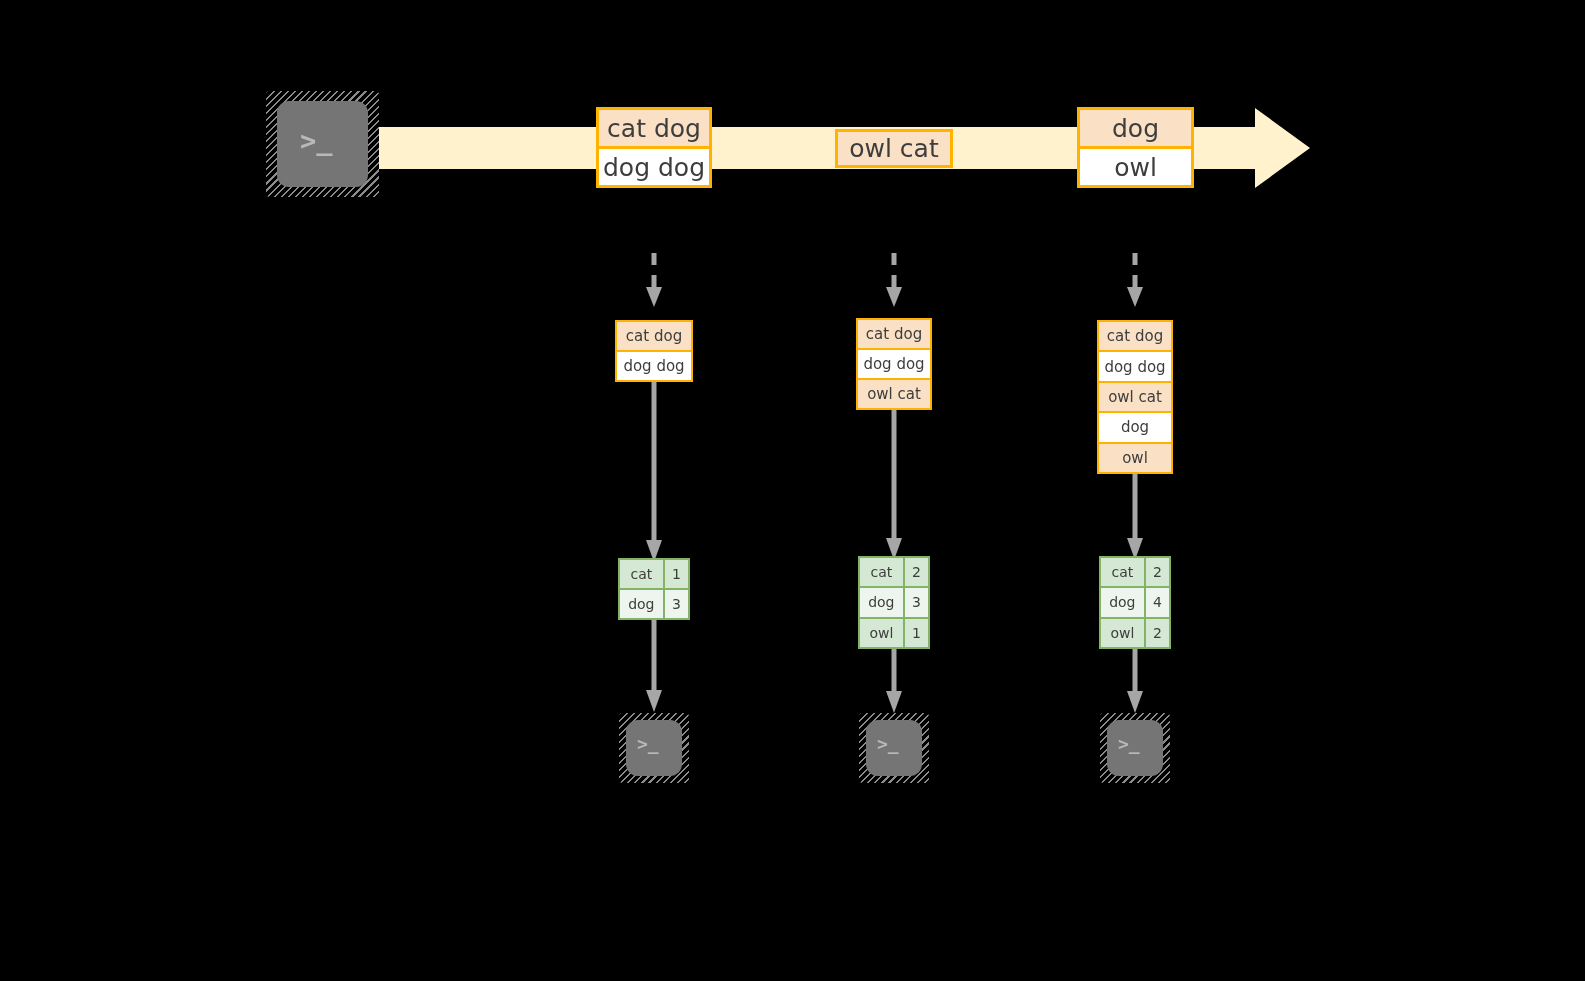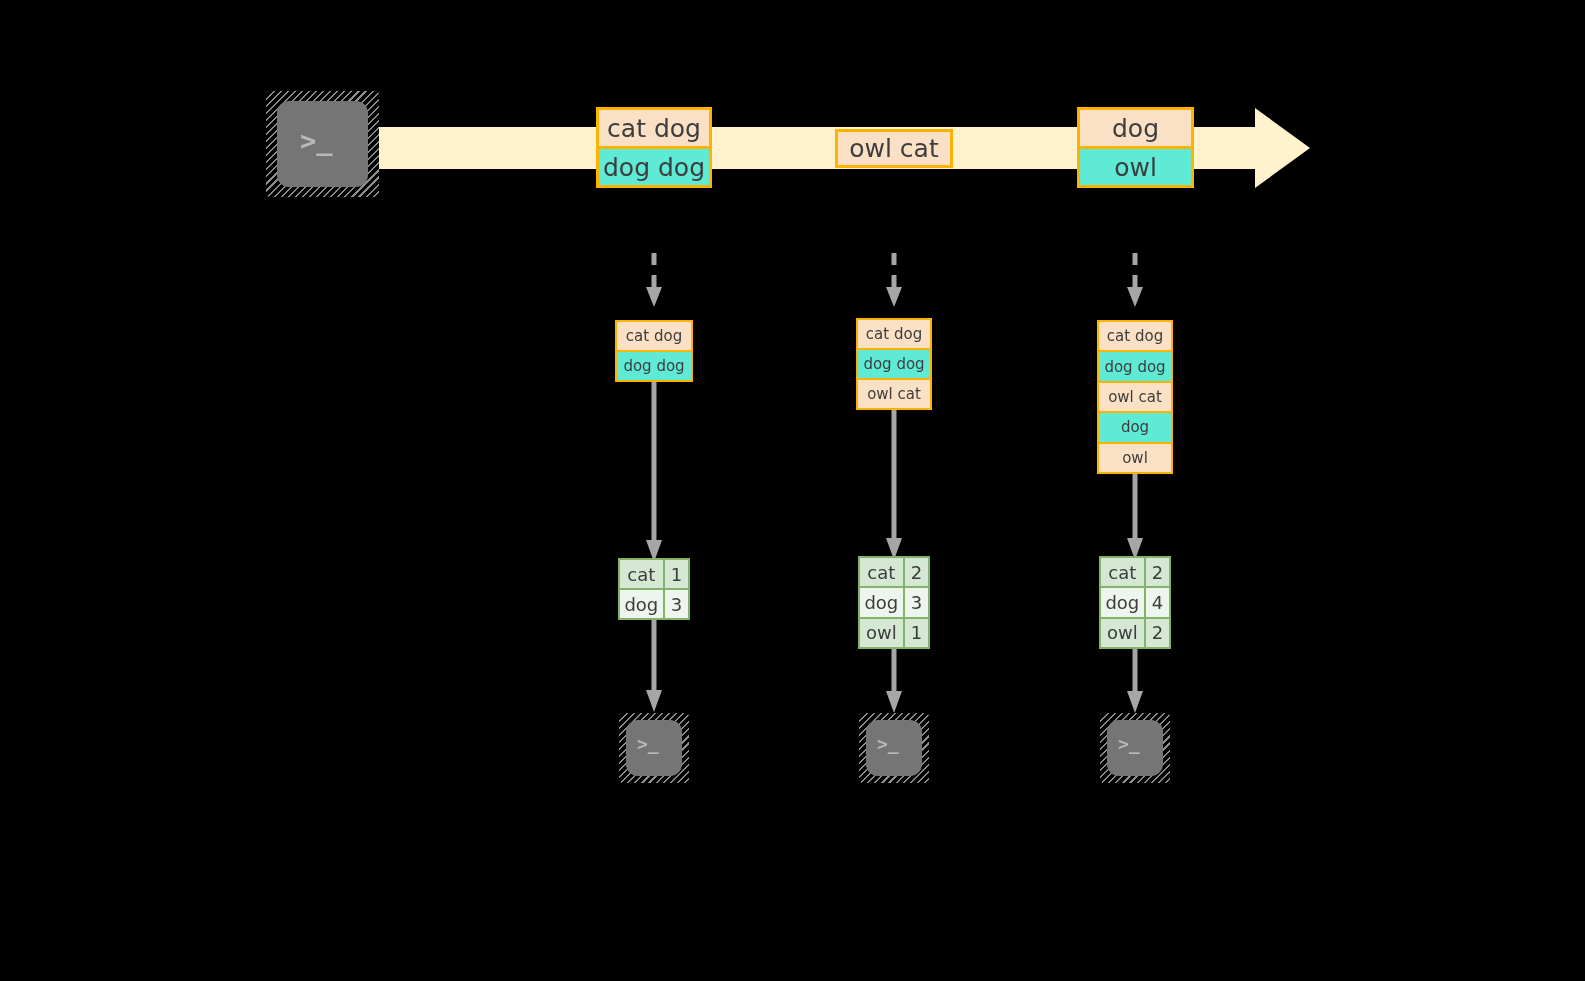--- a/index.html
+++ b/index.html
@@ -59,21 +59,21 @@
     background: #FDF1E4;
     display: flex;
     flex-direction: column;
   }
   .obox .row {
     flex: 1 1 auto;
     display: flex;
     align-items: center;
     justify-content: center;
     color: #3d3d3d;
-    background: #5eead4;
+    background: #ffffff;
     box-sizing: border-box;
     white-space: nowrap;
   }
   .obox .row.shade { background: #FAE0C4; }
   .obox .row + .row { border-top: 3px solid #FFB300; }
 
   
   .obox.big .row { font-size: 25px; }
   
   .obox.small { border-width: 2px; }
@@ -92,21 +92,21 @@
   .gtab .grow {
     flex: 1 1 auto;
     display: flex;
     box-sizing: border-box;
   }
   .gtab .grow + .grow { border-top: 2px solid #82B366; }
   .gtab .gc {
     display: flex;
     align-items: center;
     justify-content: center;
-    font-size: 18px;
+    font-size: 14px;
     color: #3d3d3d;
     box-sizing: border-box;
     background: #EEF5EE;
   }
   .gtab .gc.word { width: 44px; }
   .gtab .gc.num  { width: 26px; border-left: 2px solid #82B366; }
   .gtab .grow.shade .gc { background: #D5E8D4; }
 
   
   .conn { position: absolute; }

